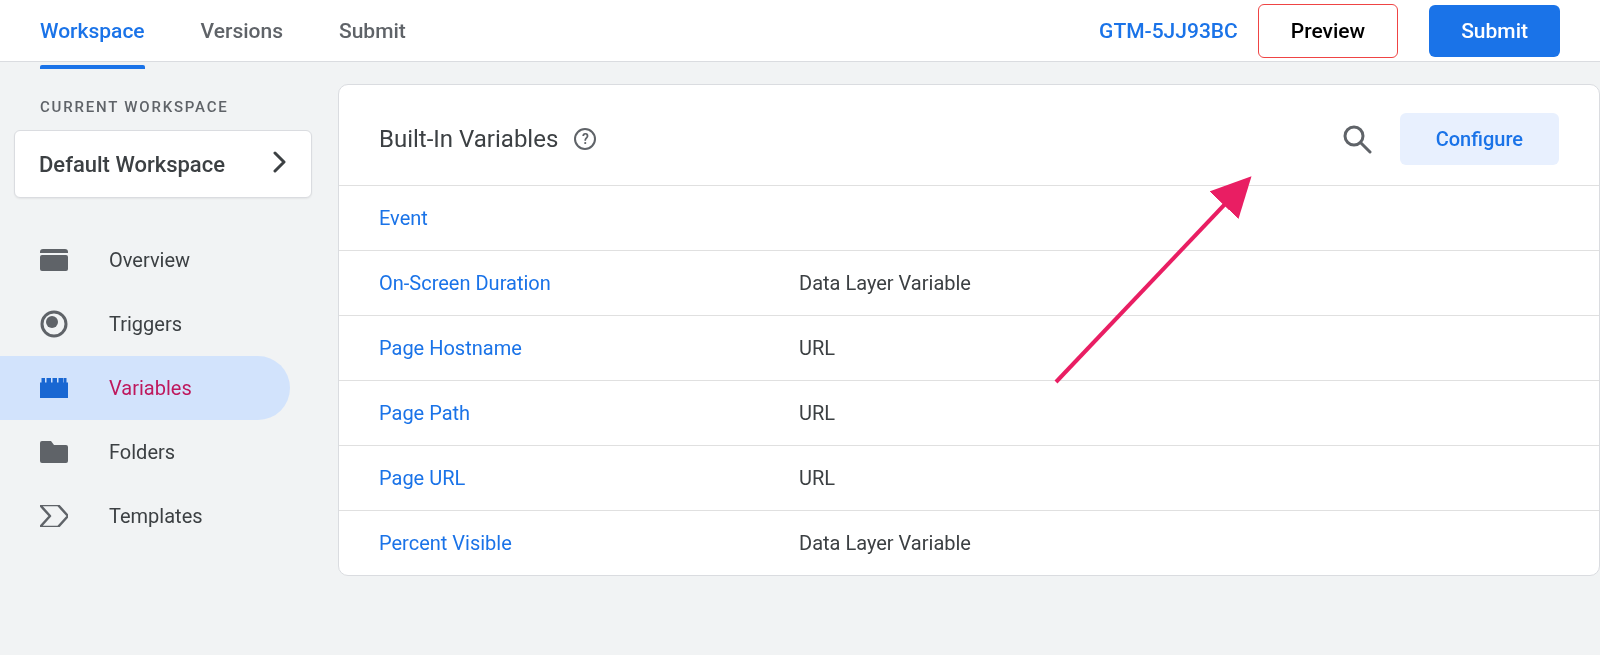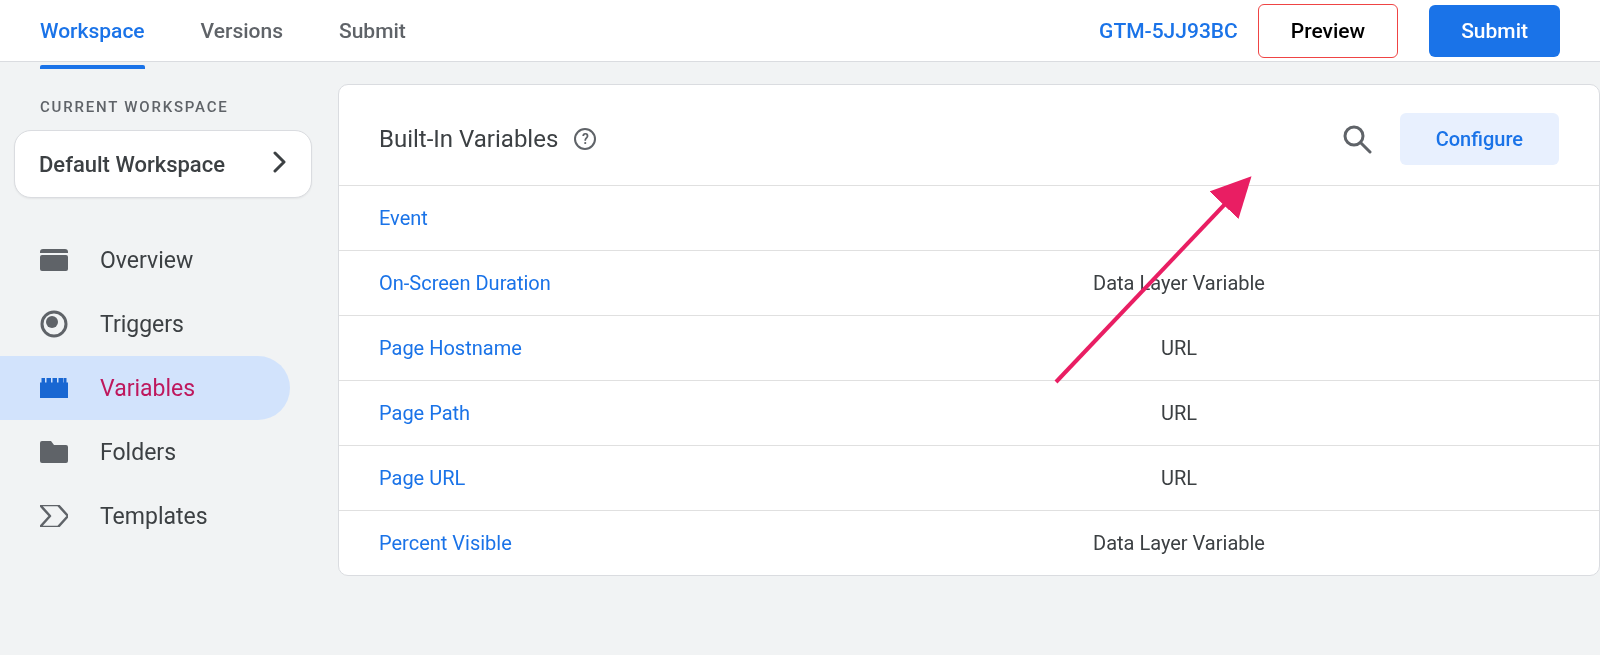--- a/index.html
+++ b/index.html
@@ -86,40 +86,40 @@
       font-size: 15px;
       letter-spacing: 1.8px;
       color: #5f6368;
       font-weight: 500;
       padding: 8px 40px 14px;
     }
     .workspace-select {
       margin: 0 14px 28px;
       background: #fff;
       border: 1px solid #dadce0;
-      border-radius: 17px;
+      border-radius: 6px;
       padding: 18px 24px;
       display: flex;
       align-items: center;
       justify-content: space-between;
       font-size: 22px;
       color: #3c4043;
       cursor: pointer;
       box-shadow: 0 1px 2px rgba(0,0,0,.06);
       font-weight: 500;
     }
     .workspace-select .chev { font-size: 26px; color: #3c4043; }
     
     .nav-list { margin-top: 30px; }
     .nav-item {
       display: flex;
       align-items: center;
-      gap: 32px;
+      gap: 41px;
       padding: 18px 40px;
-      font-size: 23px;
+      font-size: 20px;
       color: #3c4043;
       cursor: pointer;
       border-radius: 0 32px 32px 0;
       margin-right: 36px;
     }
     .nav-item.active {
       background: #d2e3fc;
       color: #be185d;
     }
     .nav-icon {
@@ -195,21 +195,20 @@
     .col-name { width: 420px; display: flex; align-items: center; gap: 12px; }
     .col-type { flex: 1; color: #5f6368; font-weight: 500; }
     .sort-arrow { font-size: 20px; }
     
     .tbl-row {
       display: flex;
       padding: 20px 40px;
       border-top: 1px solid #e0e0e0;
       font-size: 20px;
       align-items: center;
-      text-align: center;
     }
     .tbl-row .col-name { color: #1a73e8; cursor: pointer; font-weight: 400; }
     .tbl-row .col-type { color: #3c4043; font-weight: 400; }
     
     
     .arrow-svg {
       position: absolute;
       pointer-events: none;
       z-index: 100;
     }

